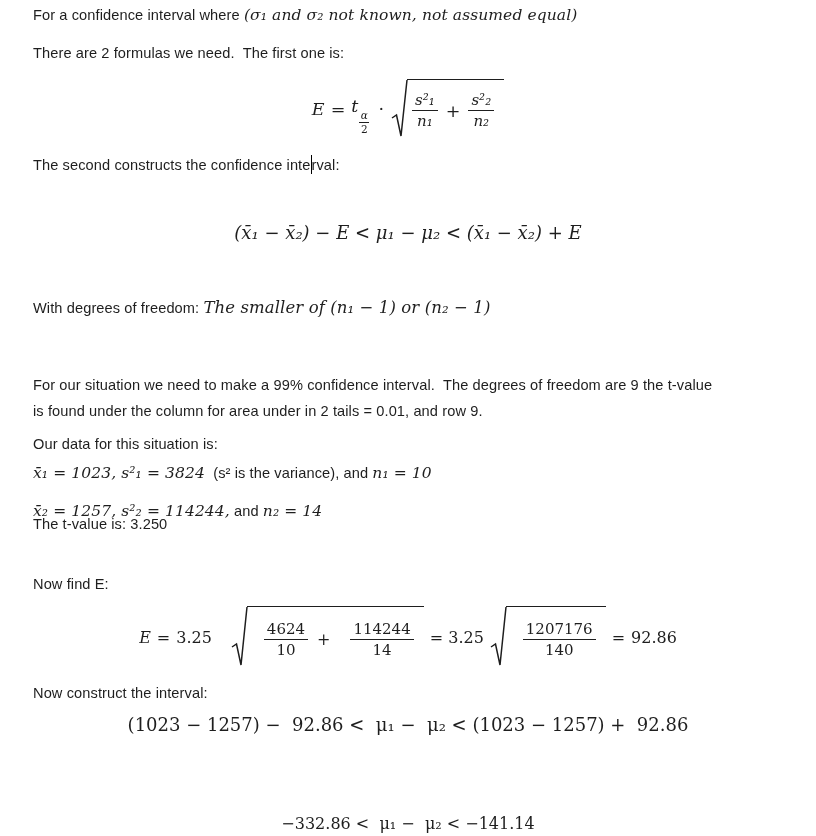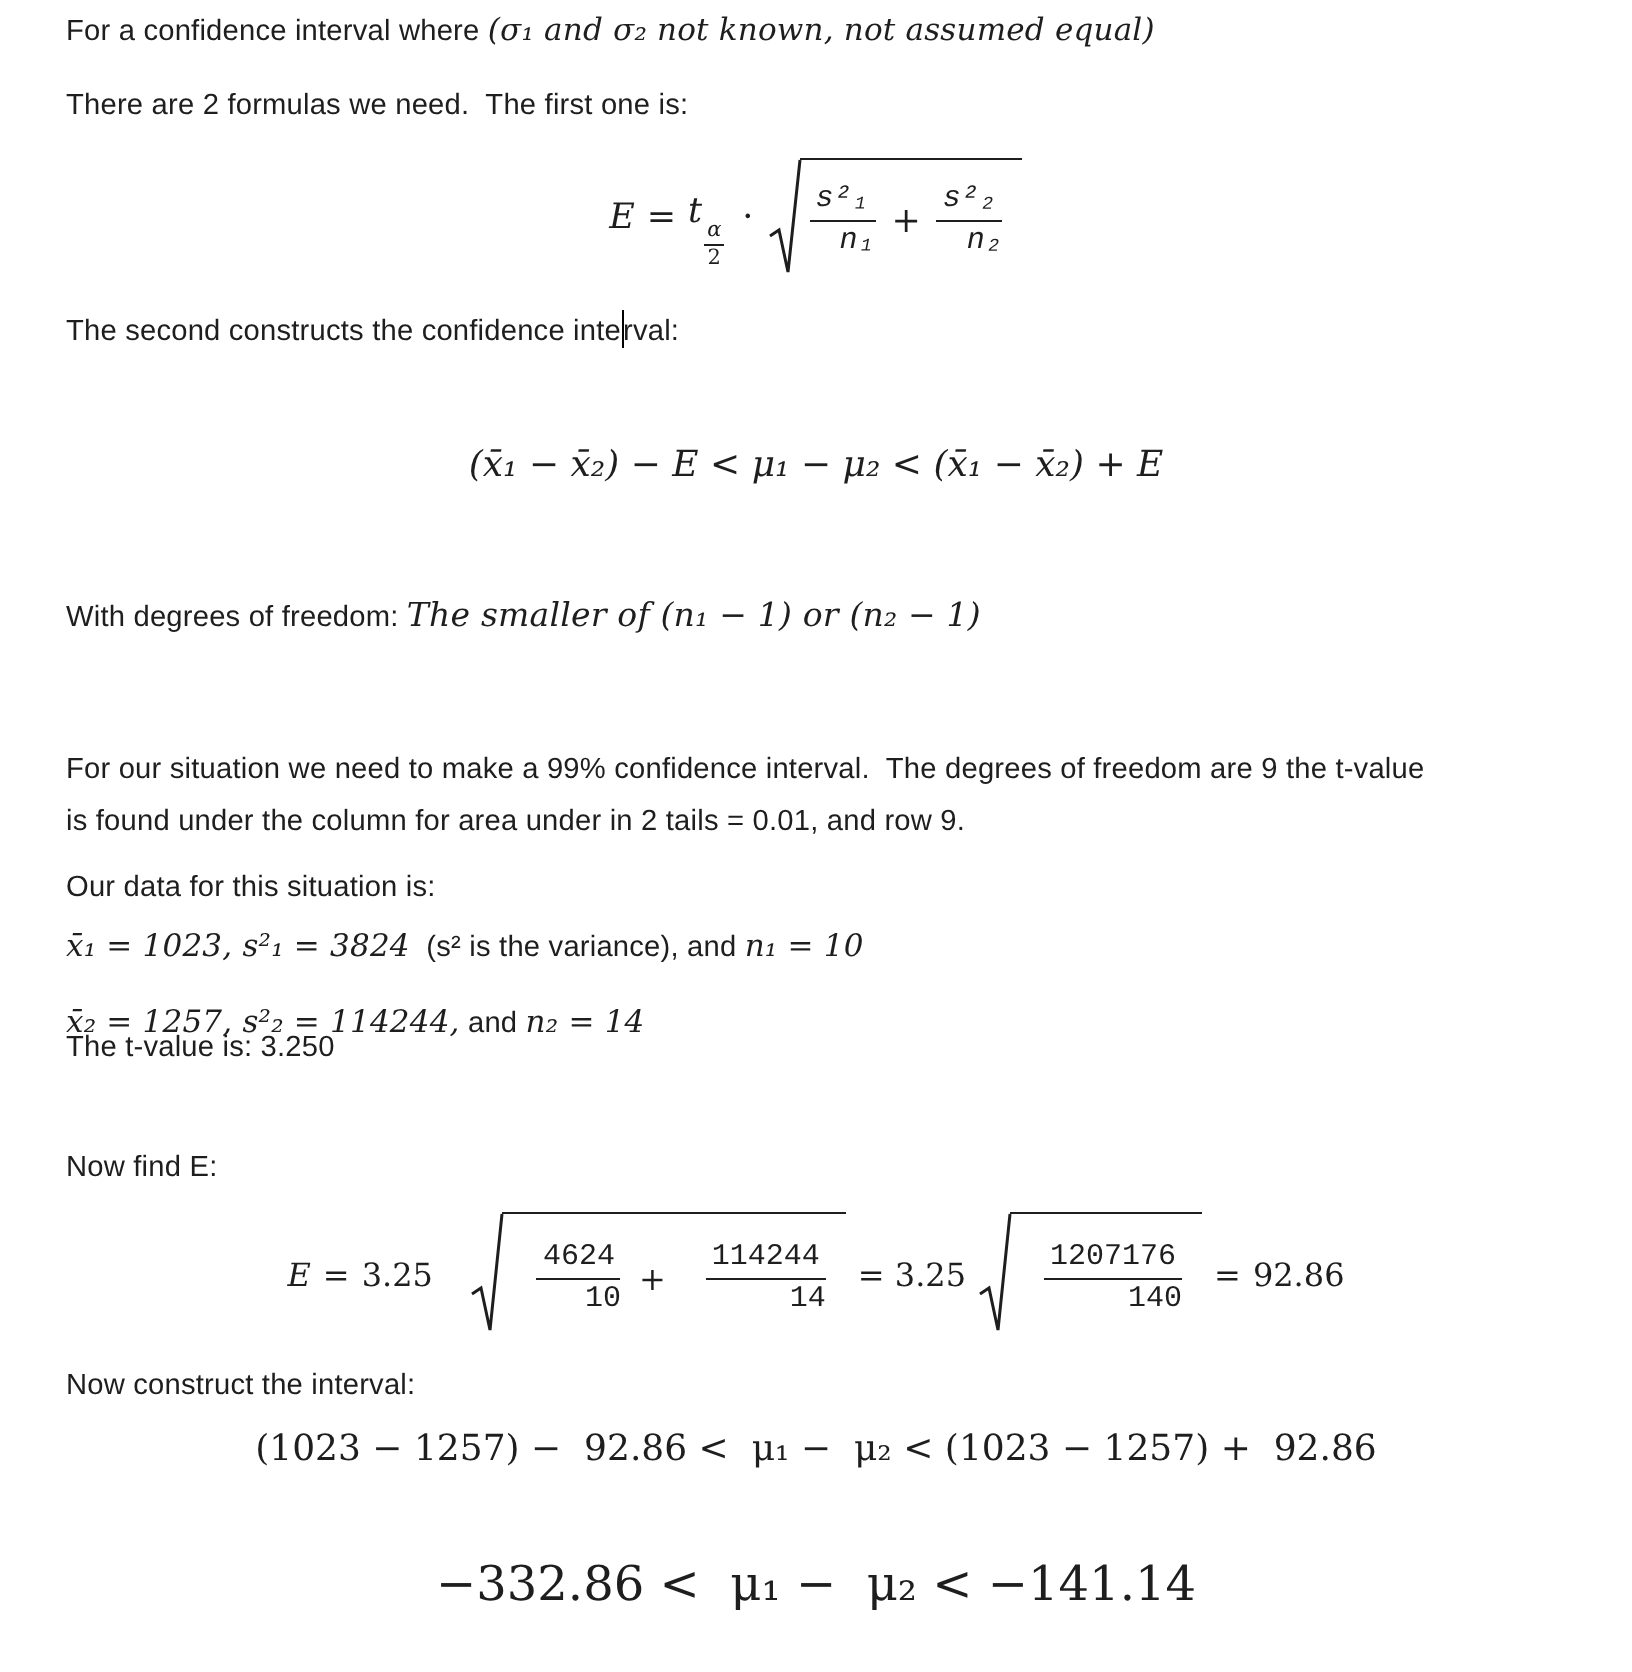--- a/index.html
+++ b/index.html
@@ -33,21 +33,21 @@
   
   .sqrt { display: inline-flex; align-items: stretch; }
   .rad { flex: none; margin-right: -1px; }
   .under {
     border-top: 1.5px solid #1e1e1e;
     display: inline-flex;
     align-items: center;
     box-sizing: border-box;
   }
   
-  .frac { display: inline-flex; flex-direction: column; align-items: flex-end; font-family: Liberation Mono, monospace; }
+  .frac { display: inline-flex; flex-direction: column; align-items: center; }
   .frac .num { border-bottom: 1.3px solid #1e1e1e; padding: 0 3px 1px; line-height: 1.2; }
   .frac .den { padding-top: 1px; line-height: 1.2; }
   
   .tgroup { display: inline-flex; align-items: flex-start; }
   .tsub {
     display: inline-flex; flex-direction: column; align-items: center;
     font-size: 10.5px; line-height: 1.15; transform: translateY(13px); margin-left: 1px;
   }
   .tsub .tnum { border-bottom: 1px solid #1e1e1e; padding: 0 1.5px 0.5px; }
   .tsub .tden { padding-top: 0.5px; }
@@ -130,15 +130,15 @@
       </span>
     </span>
     <span class="sp">=</span>
     <span>92.86</span>
   </div>
 
   <div class="abs txt" style="top:684px">Now construct the interval:</div>
 
   <div class="formula" style="top:714px; font-size:18px">(1023 − 1257) −  92.86 &lt;  μ₁ −  μ₂ &lt; (1023 − 1257) +  92.86</div>
 
-  <div class="formula" style="top:778px; font-size:24px">−332.86 &lt;  μ₁ −  μ₂ &lt; −141.14</div>
+  <div class="formula" style="top:814px; font-size:16px">−332.86 &lt;  μ₁ −  μ₂ &lt; −141.14</div>
 
 </div>
 
 </body></html>

